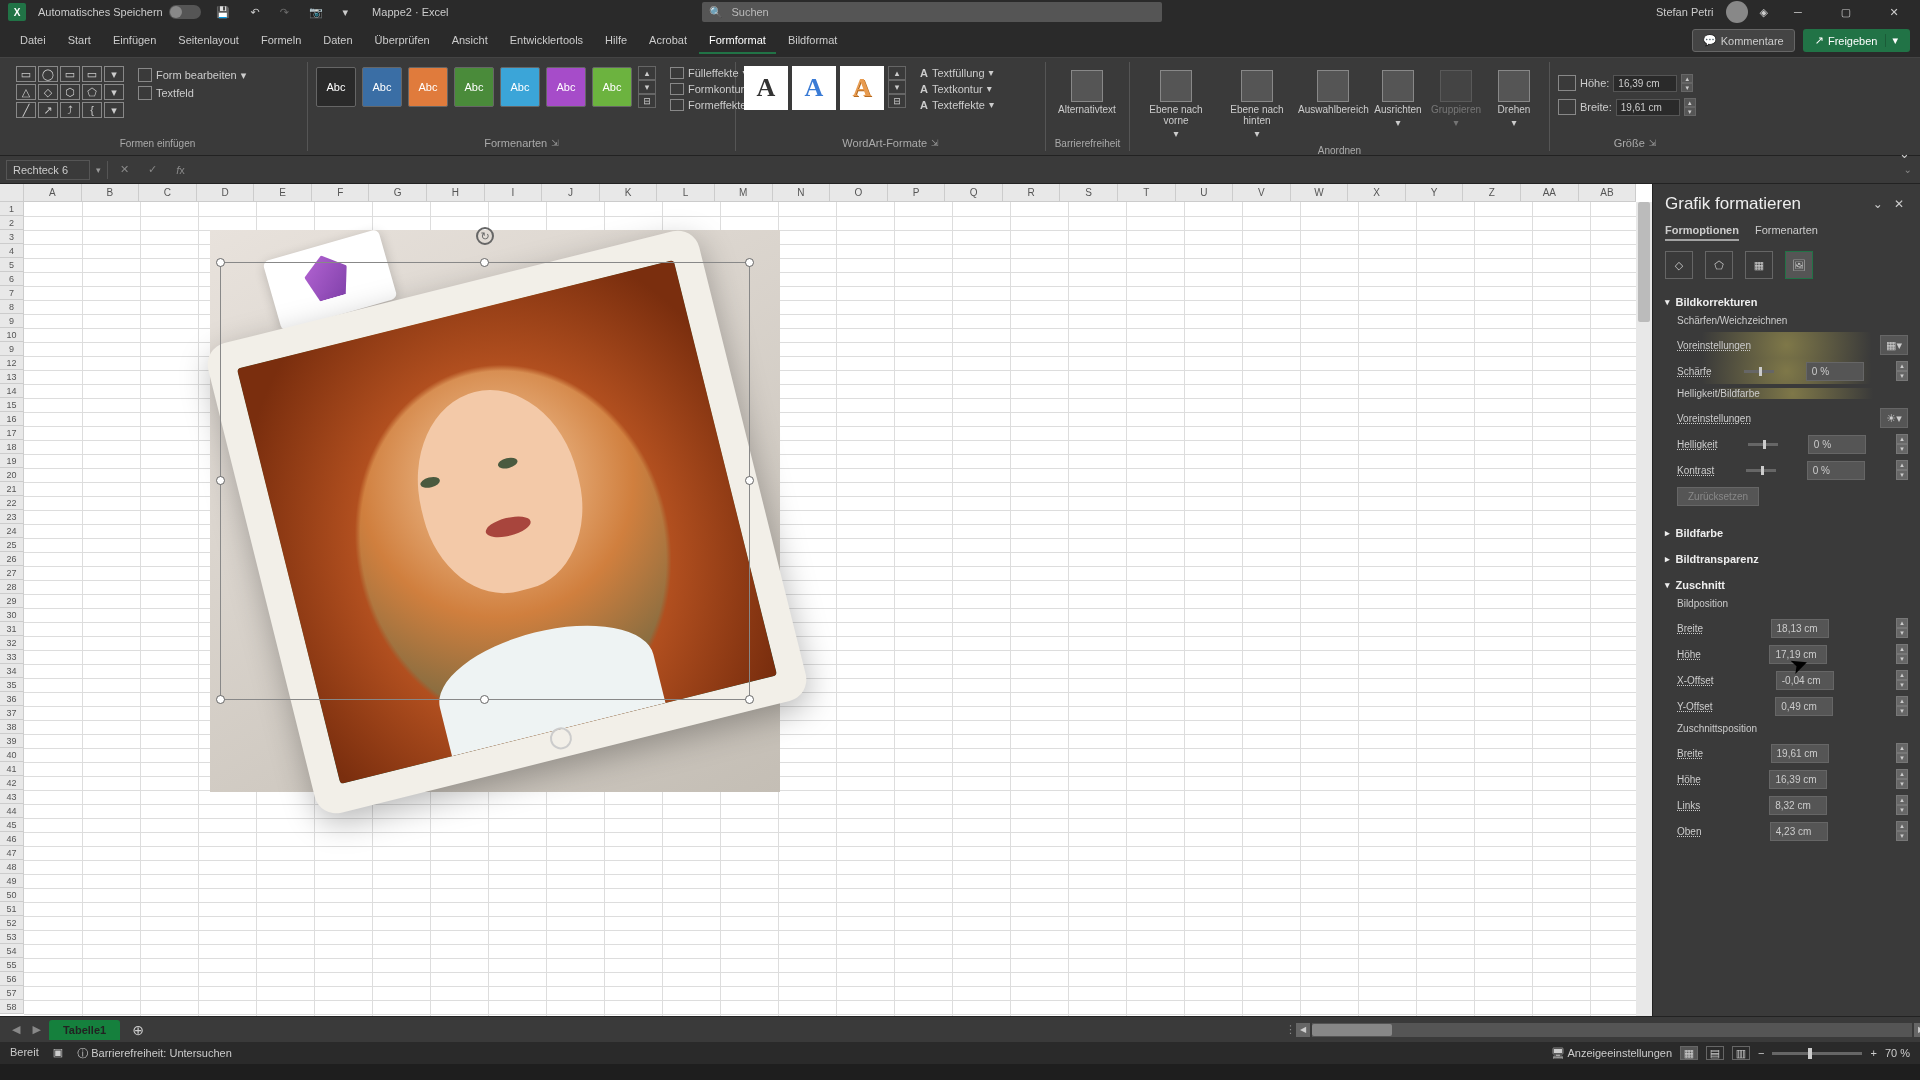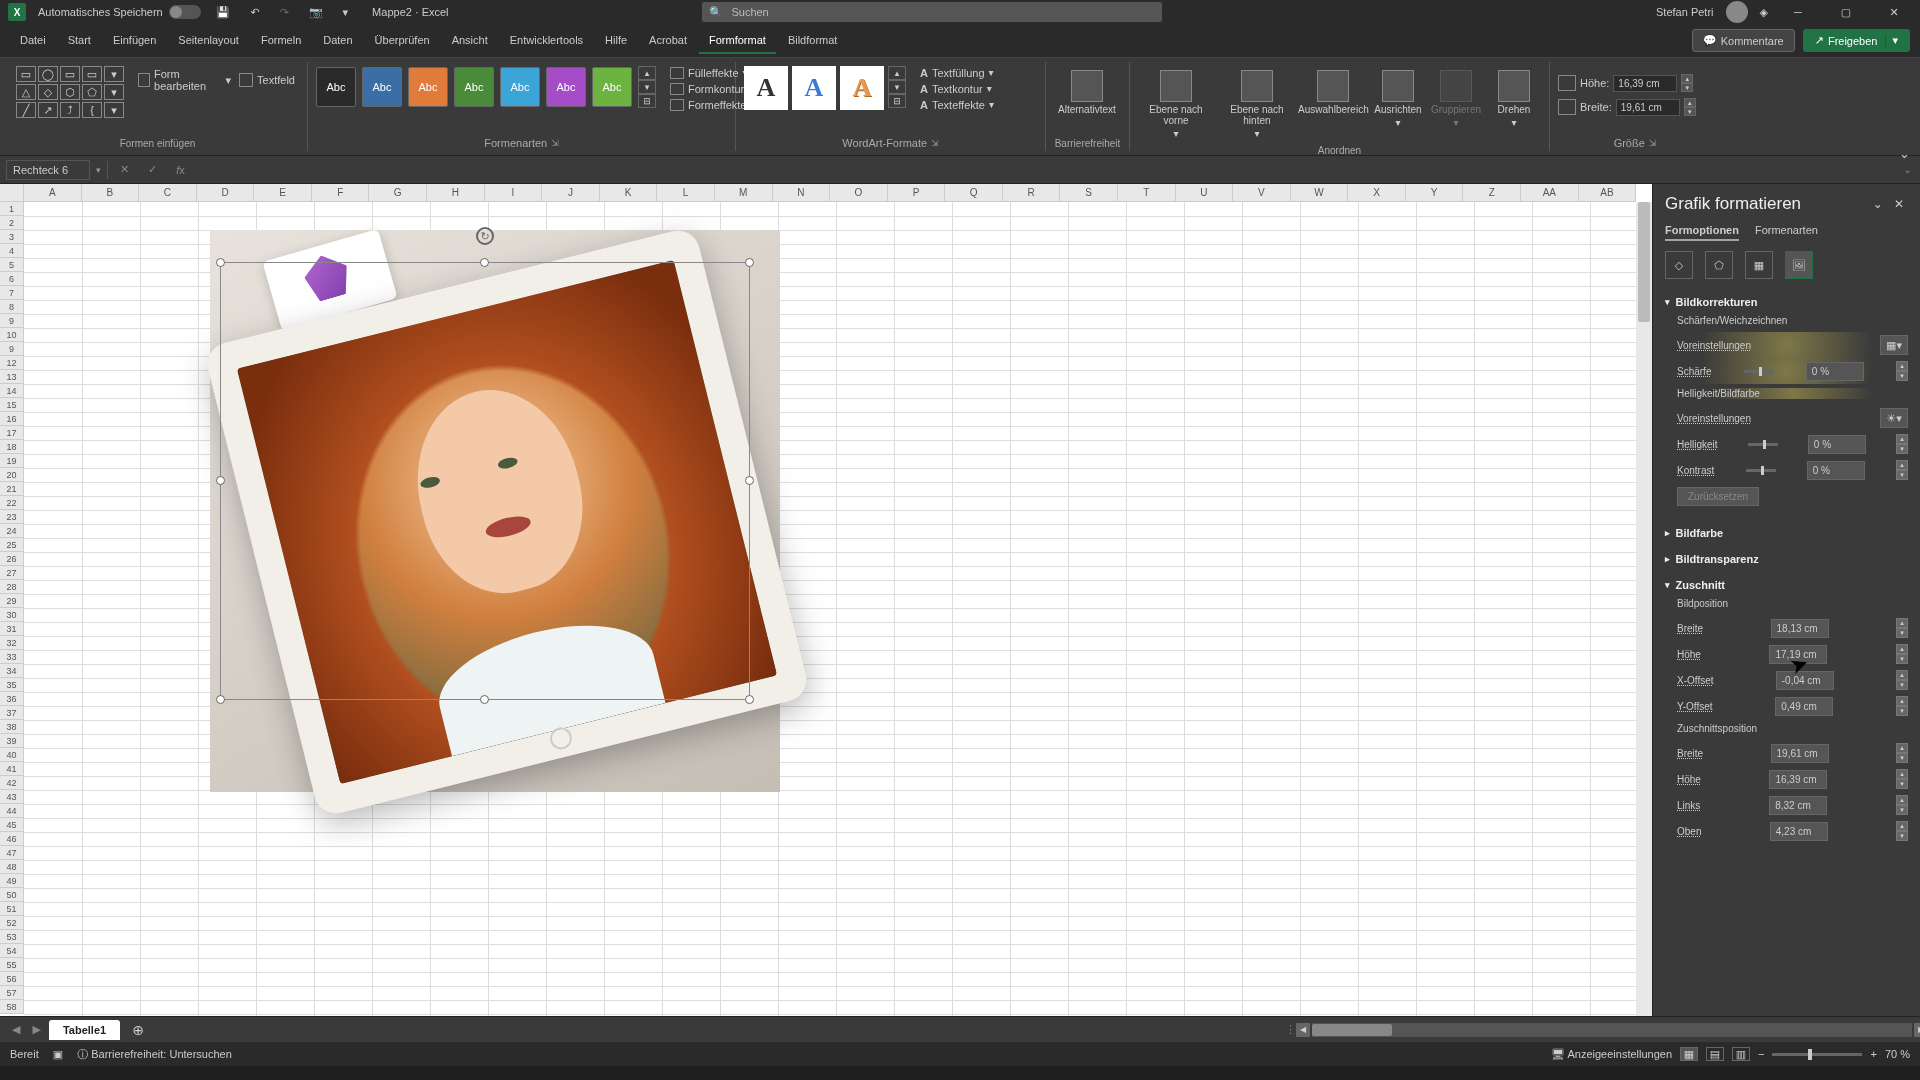--- a/index.html
+++ b/index.html
@@ -22,21 +22,21 @@
 .btn-comment{background:#444;border:1px solid #666;padding:4px 10px;border-radius:3px;display:flex;align-items:center;gap:4px;cursor:pointer}
 .btn-share{background:#217346;color:#fff;padding:4px 12px;border-radius:3px;display:flex;align-items:center;gap:4px;cursor:pointer}
 .btn-share .arrow{border-left:1px solid #1a5c38;padding-left:6px;margin-left:4px}
 .ribbon{height:98px;background:#3a3a3a;display:flex;padding:4px 8px;gap:0;border-bottom:1px solid #222}
 .rgroup{display:flex;flex-direction:column;border-right:1px solid #555;padding:0 8px}
 .rgroup-body{flex:1;display:flex;align-items:flex-start;gap:4px;padding-top:4px}
 .rgroup-label{text-align:center;font-size:10px;color:#aaa;padding:2px 0;display:flex;justify-content:center;align-items:center;gap:4px}
 .rgroup-label .launcher{font-size:9px;cursor:pointer;color:#999}
 .shape-grid{display:grid;grid-template-columns:repeat(5,20px);gap:2px}
 .shape-cell{width:20px;height:16px;border:1px solid #888;cursor:pointer;display:flex;align-items:center;justify-content:center}
-.edit-links{display:flex;flex-direction:row;gap:0;margin-left:6px}
+.edit-links{display:flex;flex-direction:column;gap:0;margin-left:6px}
 .edit-link{display:flex;align-items:center;gap:4px;cursor:pointer;padding:2px 4px}
 .edit-link .ico{width:14px;height:14px;border:1px solid #888}
 .style-row{display:flex;gap:6px;align-items:center}
 .style-sw{width:40px;height:40px;border-radius:2px;display:flex;align-items:center;justify-content:center;color:#fff;font-size:11px;cursor:pointer;border:1px solid #666}
 .style-nav{display:flex;flex-direction:column;gap:0}
 .style-nav div{width:18px;height:14px;border:1px solid #666;display:flex;align-items:center;justify-content:center;cursor:pointer;font-size:9px}
 .fill-opts{display:flex;flex-direction:column;gap:2px;margin-left:6px}
 .fill-opt{display:flex;align-items:flex-start;gap:4px;cursor:pointer;padding:1px 4px;font-size:10px}
 .fill-opt .sq{width:14px;height:12px;border:1px solid #888}
 .wa-style{width:44px;height:44px;background:#fff;display:flex;align-items:center;justify-content:center;font-size:26px;font-weight:bold;cursor:pointer;font-family:"Times New Roman",serif}
@@ -106,29 +106,29 @@
 .sp-row .slider::after{content:"";position:absolute;top:-3px;left:50%;width:3px;height:9px;background:#ccc}
 .sp-row input{width:58px;background:#555;border:1px solid #666;color:#ccc;padding:3px 5px;font-size:10px}
 .sp-row .spin2{display:flex;flex-direction:column}
 .sp-row .spin2 div{width:12px;height:10px;background:#666;border:1px solid #777;font-size:7px;display:flex;align-items:center;justify-content:center;cursor:pointer}
 .preset-btn{width:28px;height:20px;background:#555;border:1px solid #666;cursor:pointer;display:flex;align-items:center;justify-content:center}
 .reset-btn{margin:4px 0 10px 12px;padding:3px 10px;background:#555;border:1px solid #666;color:#888;cursor:pointer;font-size:10px}
 .highlight{background:radial-gradient(circle,rgba(255,235,100,.35),transparent 70%)}
 .cursor-arrow{position:absolute;top:468px;right:112px;font-size:22px;color:#000;transform:rotate(-20deg);pointer-events:none;z-index:100}
 .sheet-tabs{height:26px;background:#3a3a3a;display:flex;align-items:center;padding:0 8px;gap:4px;border-top:1px solid #222}
 .st-nav{cursor:pointer;color:#888;padding:0 4px}
-.st-tab{background:#ffffff;color:#222;padding:4px 14px;border-radius:3px 3px 0 0;cursor:pointer;font-weight:600}
+.st-tab{background:#15803d;color:#222;padding:4px 14px;border-radius:3px 3px 0 0;cursor:pointer;font-weight:600}
 .st-add{cursor:pointer;color:#ccc;padding:0 8px;font-size:14px}
 .st-split{margin-left:auto;color:#888;cursor:pointer}
 .hscroll{flex:0 0 600px;height:14px;background:#555;position:relative;margin-left:12px}
 .hscroll .thumb{position:absolute;left:0;width:80px;top:1px;bottom:1px;background:#888;border-radius:2px;cursor:pointer}
 .hscroll .arr{position:absolute;top:0;bottom:0;width:14px;background:#666;display:flex;align-items:center;justify-content:center;cursor:pointer;font-size:8px}
 .hscroll .arr.l{left:-16px}
 .hscroll .arr.r{right:-16px}
-.status-bar{height:22px;background:#2a2a2a;display:flex;align-items:center;padding:12px 10px;gap:14px;color:#ccc;font-size:10px}
+.status-bar{height:22px;background:#2a2a2a;display:flex;padding:4px 10px;gap:14px;color:#ccc;font-size:10px}
 .status-bar .right{margin-left:auto;display:flex;align-items:center;gap:8px}
 .sb-ico{width:18px;height:14px;border:1px solid #666;cursor:pointer;display:flex;align-items:center;justify-content:center}
 .sb-ico.active{background:#555}
 .zoom-slider{width:90px;height:3px;background:#666;position:relative;cursor:pointer}
 .zoom-slider::after{content:"";position:absolute;top:-4px;left:40%;width:4px;height:11px;background:#ccc}
 </style>
 </head>
 <body>
 
 <div class="titlebar">

